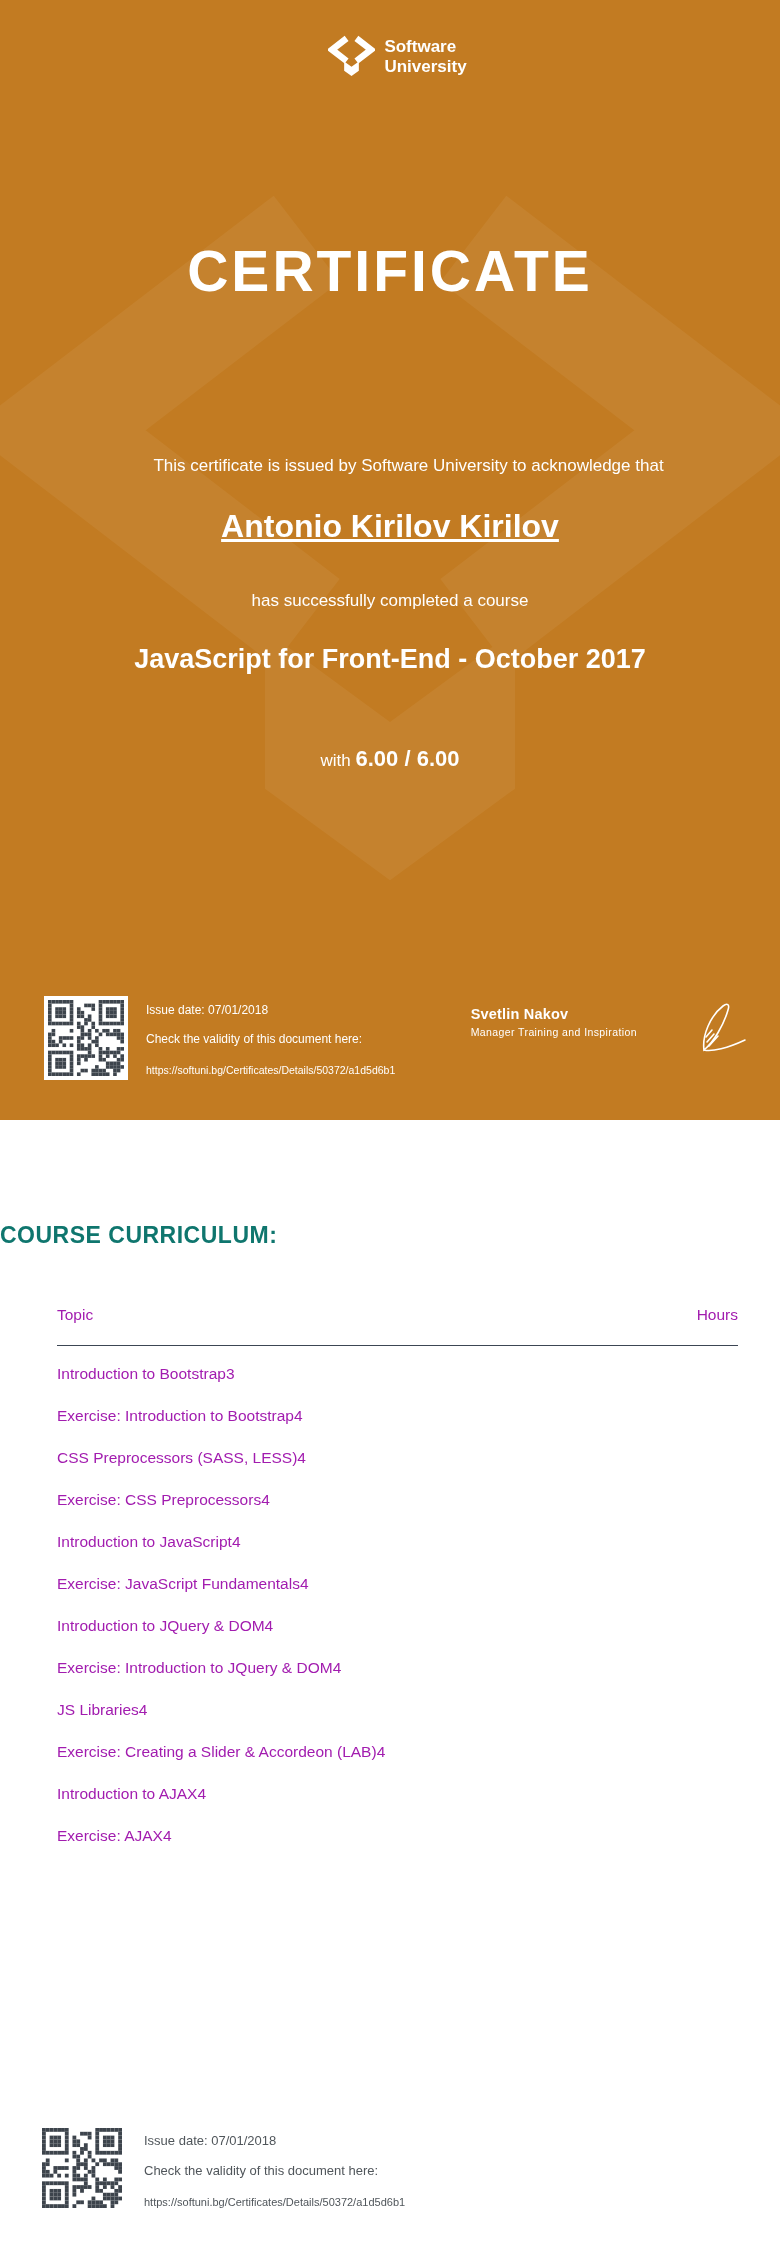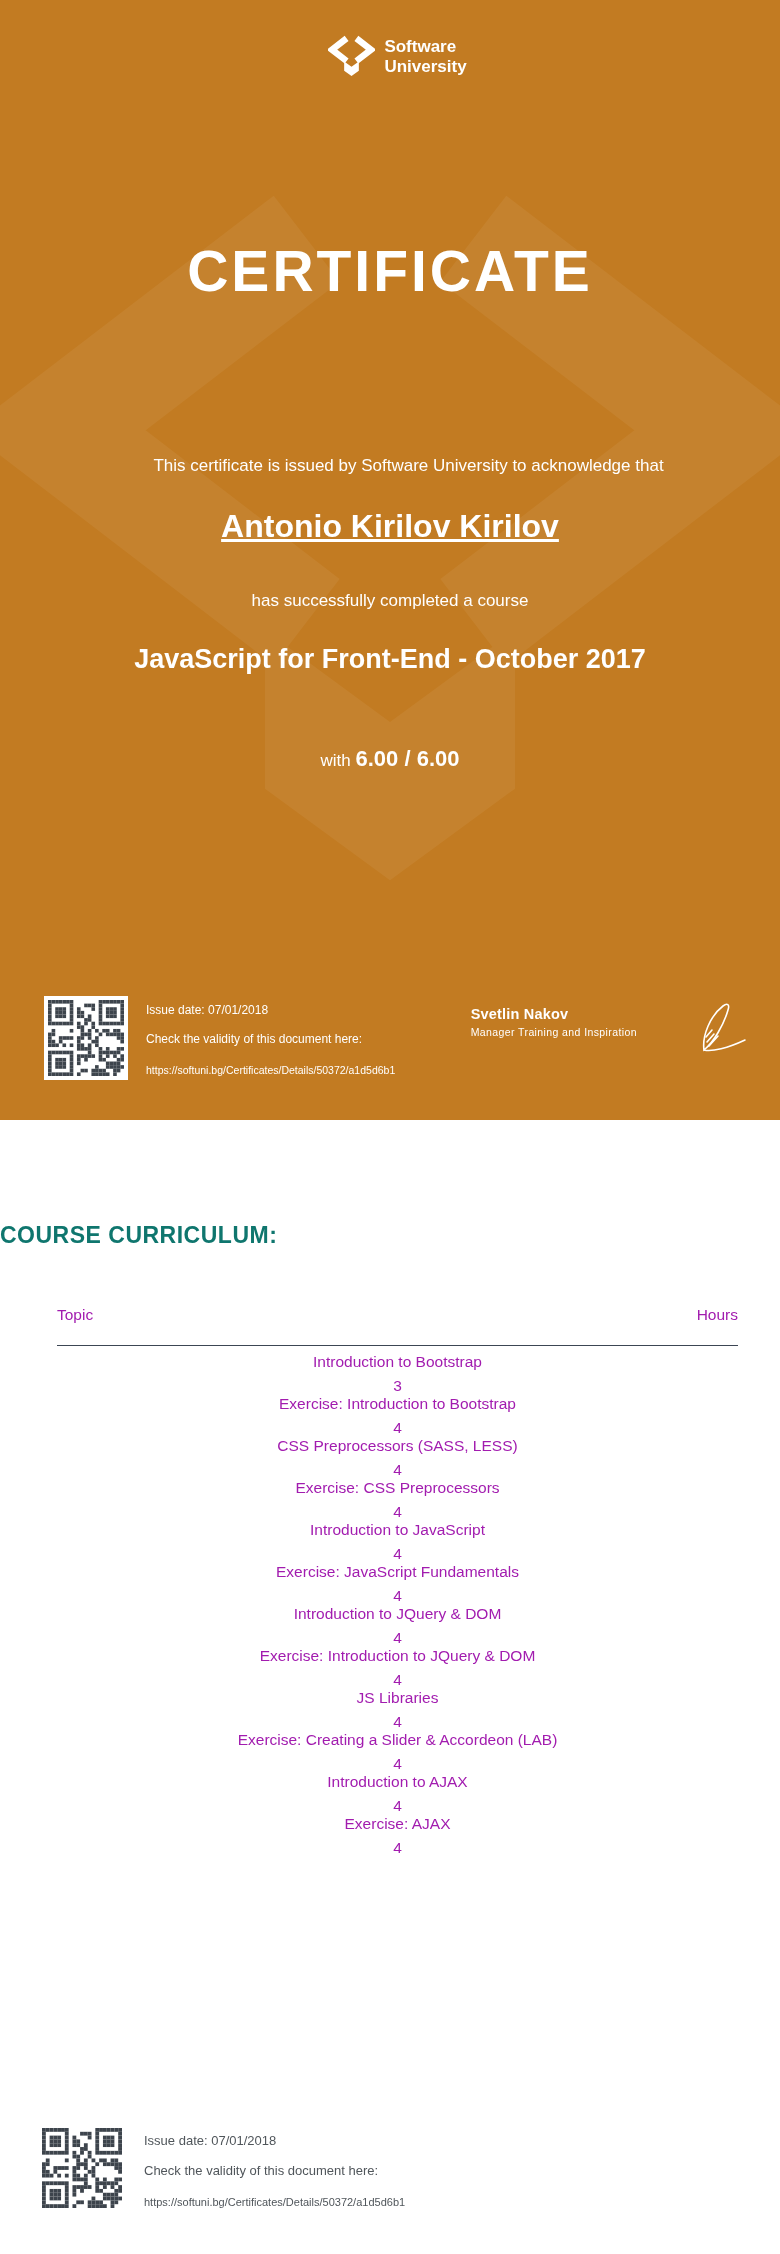--- a/index.html
+++ b/index.html
@@ -30,21 +30,21 @@
   .sig-block { margin-left:auto; display:flex; padding-top:10px;gap:39px; }
   .sig-name { font-size:14.5px; font-weight:bold; letter-spacing:.2px; }
   .sig-role { font-size:10.5px; margin-top:4px; letter-spacing:.4px; }
   .sig-mark { width:56px; height:62px; margin-left:14px; margin-top:-8px; }
 
   
   .curriculum-title { position:absolute; top:1222px; width:100%; text-align:left; color:#0f766e; font-size:23px; font-weight:bold; letter-spacing:.5px; }
   .table { position:absolute; top:1306px; left:57px; width:681px; color:#a21caf; }
   .thead { display:flex; justify-content:space-between; font-size:15.5px; padding-bottom:21px; border-bottom:1px solid #3c4654; }
   .rows  { padding-top:7px; }
-  .row   { display:flex; justify-content:space-between; align-items:center; height:42px; font-size:15.5px;flex-direction:column; }
+  .row   { display:flex; align-items:center; height:42px; font-size:15.5px; }
 
   
   .page-footer { position:absolute; top:2126px; left:40px; right:34px; display:flex; align-items:flex-start; color:#50565b; }
   .page-footer .qr { padding:2px; }
   .page-footer .issue-block { font-size:13px; color:#50565b; margin-left:20px; }
   .page-footer .issue-block .issue-url { font-size:11px; }
 </style>
 </head>
 <body>
 

